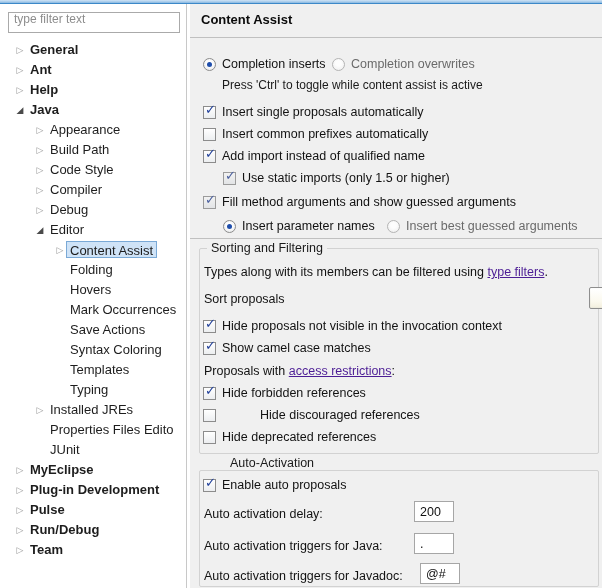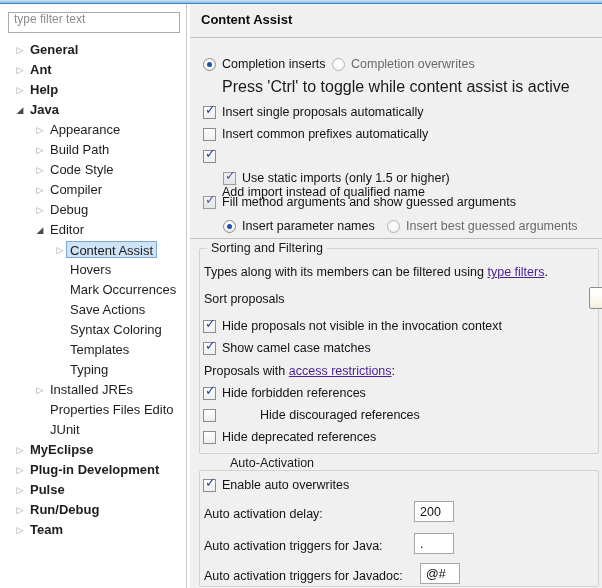--- a/index.html
+++ b/index.html
@@ -100,21 +100,21 @@
   }
   .rb.on::after {
     content: ""; position: absolute; left: 3px; top: 3px;
     width: 5px; height: 5px; border-radius: 50%; background: #1f4eab;
   }
   .rb.off { border-color: #b4b4b4; background-image: radial-gradient(circle at 50% 40%, #fdfdfd 30%, #ececec 100%); }
 
   .cbl { position: absolute; line-height: 14px; }
   .cbl.muted { color: #6a6a6a; }
 
-  .hint { position: absolute; font-size: 16px; color: #1a1a1a; }
+  .hint { position: absolute; font-size: 12px; color: #1a1a1a; }
 
   
   .group {
     position: absolute; box-sizing: border-box;
     border: 1px solid #d2d2d2; border-radius: 2px;
     background: transparent;
   }
   .grouptitle {
     position: absolute; font-size: 12.5px; color: #1a1a1a;
     background: #f0f0f0; padding: 0 4px;
@@ -191,20 +191,23 @@
         </div>
         <div class="trow lv1">
           <span class="twist open">◢</span>
           <span class="tlabel">Editor</span>
         </div>
         <div class="trow lv2 sel">
           <span class="twist">▷</span>
           <span class="tlabel">Content Assist</span>
         </div>
         <div class="trow lv2">
+          <span class="tlabel">Folding</span>
+        </div>
+        <div class="trow lv2">
           <span class="tlabel">Hovers</span>
         </div>
         <div class="trow lv2">
           <span class="tlabel">Mark Occurrences</span>
         </div>
         <div class="trow lv2">
           <span class="tlabel">Save Actions</span>
         </div>
         <div class="trow lv2">
           <span class="tlabel">Syntax Coloring</span>
@@ -268,21 +271,21 @@
         <div class="ctl" style="left: 13px; top: 101px;">
           <span class="cb on" style="left: 0px; top: 1px;"></span>
           <span class="cbl" style="left: 19px; top: 0px;">Insert single proposals automatically</span>
         </div>
         <div class="ctl" style="left: 13px; top: 123px;">
           <span class="cb" style="left: 0px; top: 1px;"></span>
           <span class="cbl" style="left: 19px; top: 0px; text-align: right;">Insert common prefixes automatically</span>
         </div>
         <div class="ctl" style="left: 13px; top: 145px;">
           <span class="cb on" style="left: 0px; top: 1px;"></span>
-          <span class="cbl" style="left: 19px; top: 0px; margin-top: 36px;">Add import instead of qualified name</span>
+          <span class="cbl" style="left: 19px; top: 0px;">Add import instead of qualified name</span>
         </div>
         <div class="ctl" style="left: 33px; top: 167px;">
           <span class="cb on dim" style="left: 0px; top: 1px;"></span>
           <span class="cbl" style="left: 19px; top: 0px;">Use static imports (only 1.5 or higher)</span>
         </div>
         <div class="ctl" style="left: 13px; top: 191px;">
           <span class="cb on dim" style="left: 0px; top: 1px;"></span>
           <span class="cbl" style="left: 19px; top: 0px;">Fill method arguments and show guessed arguments</span>
         </div>
       </div>
@@ -334,21 +337,21 @@
     <div class="ctl" style="left:13px; top:426px;">
       <span class="cb" style="left:0; top:1px;"></span>
       <span class="cbl" style="left:19px; top:0px;">Hide deprecated references</span>
     </div>
 
     <div class="group" style="left:9px; top:466px; width:400px; height:117px;"></div>
     <div class="grouptitle" style="left:17px; top:452px;margin-left:19px;">Auto-Activation</div>
 
     <div class="ctl" style="left:13px; top:474px;">
       <span class="cb on" style="left:0; top:1px;"></span>
-      <span class="cbl" style="left:19px; top:0px;">Enable auto overwrites</span>
+      <span class="cbl" style="left:19px; top:0px;">Enable auto proposals</span>
     </div>
 
     <div class="ctl" style="left:14px; top:503px;">Auto activation delay:</div>
     <input class="tf" style="left: 224px; top: 497px; width: 40px;" value="200">
 
     <div class="ctl" style="left:14px; top:535px;">Auto activation triggers for Java:</div>
     <input class="tf" style="left: 224px; top: 529px; width: 40px;" value=".">
 
     <div class="ctl" style="left:14px; top:565px;">Auto activation triggers for Javadoc:</div>
     <input class="tf" style="left: 230px; top: 559px; width: 40px;" value="@#">

